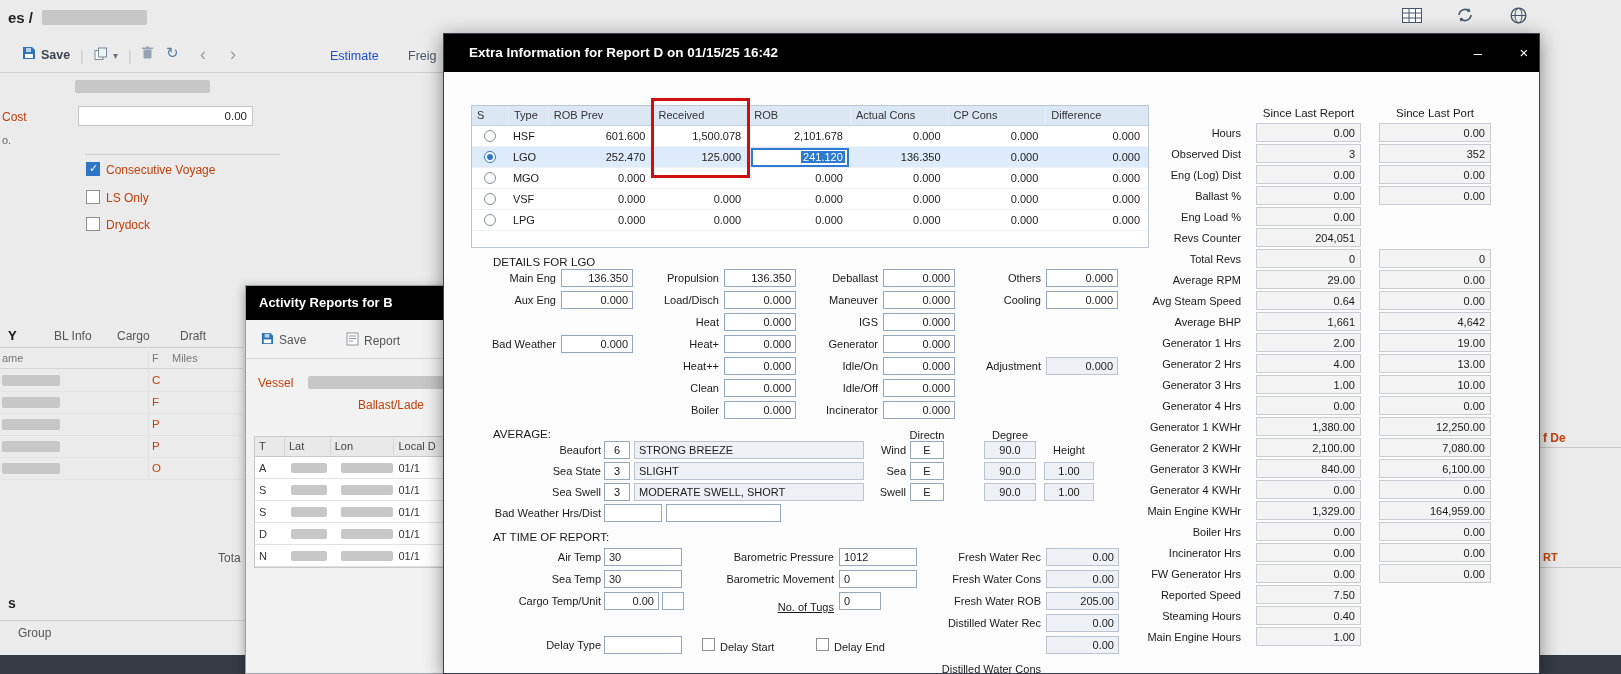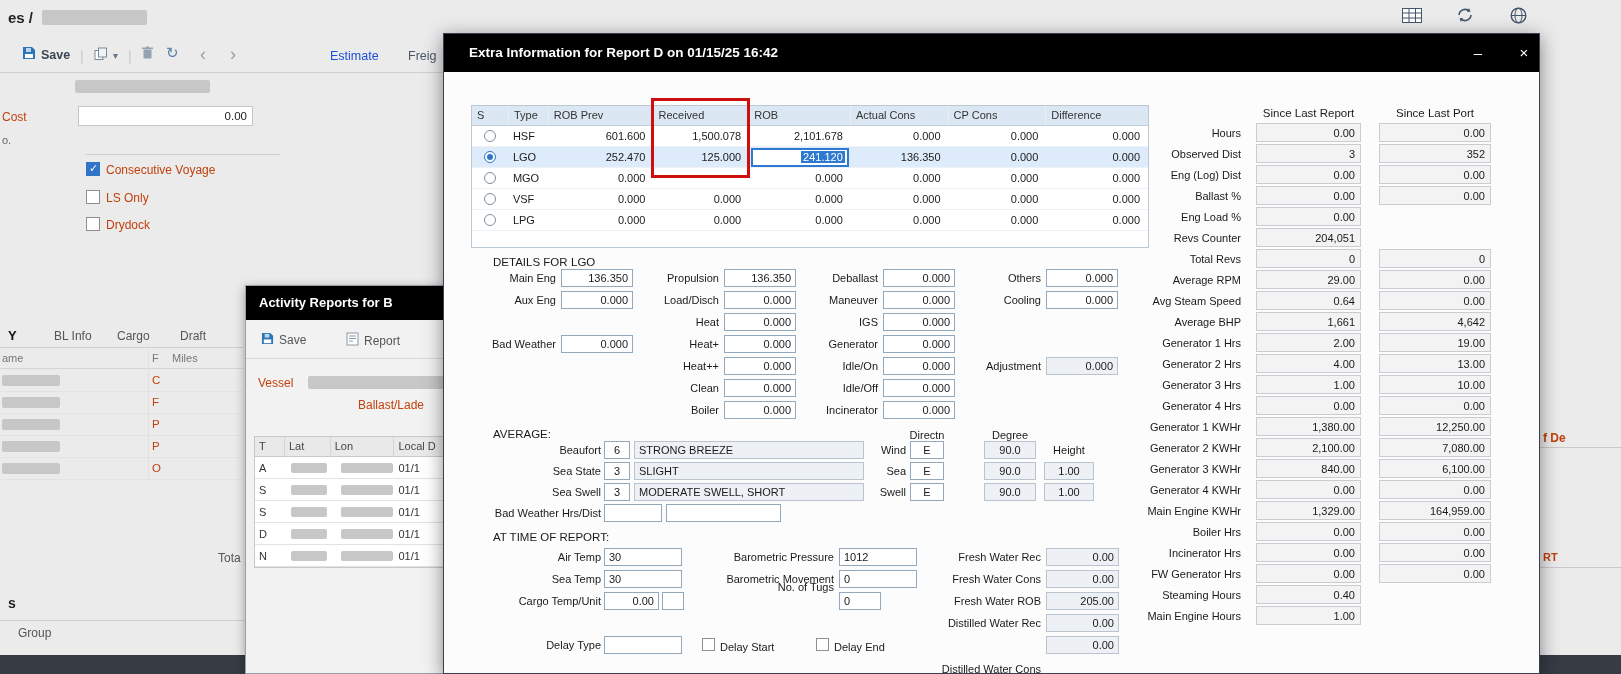--- a/index.html
+++ b/index.html
@@ -449,21 +449,21 @@
     <span class="lb" style="left:0;top:558px;width:157px;">Cargo Temp/Unit</span>
     <span class="bx" style="left:160px;top:558px;width:55px;">0.00</span>
     <span class="bx" style="left:218px;top:558px;width:22px;"></span>
     <span class="lb" style="left:0;top:602px;width:157px;">Delay Type</span>
     <span class="bx l" style="left:160px;top:602px;width:78px;"></span>
 
     <span class="lb" style="left:240px;top:514px;width:150px;">Barometric Pressure</span>
     <span class="bx l" style="left:395px;top:514px;width:78px;">1012</span>
     <span class="lb" style="left:240px;top:536px;width:150px;">Barometric Movement</span>
     <span class="bx l" style="left:395px;top:536px;width:78px;">0</span>
-    <span class="lb" style="left:240px;top:544px;width:150px;">No. of Tugs</span>
+    <span class="lb" style="left:240px;top:564px;width:150px;text-decoration:underline;">No. of Tugs</span>
     <span class="bx l" style="left:395px;top:558px;width:42px;">0</span>
 
     <span class="dcb" style="left:258px;top:604px;"></span>
     <span class="lb left" style="left:276px;top:604px;width:70px;">Delay Start</span>
     <span class="dcb" style="left:372px;top:604px;"></span>
     <span class="lb left" style="left:390px;top:604px;width:70px;">Delay End</span>
 
     <span class="lb" style="left:455px;top:514px;width:142px;">Fresh Water Rec</span>
     <span class="bx ro" style="left:602px;top:514px;width:73px;">0.00</span>
     <span class="lb" style="left:455px;top:536px;width:142px;">Fresh Water Cons</span>
@@ -582,20 +582,25 @@
           <span class="sl">Incinerator Hrs</span>
           <span class="sv">0.00</span>
           <span class="sv p">0.00</span>
         </div>
       <div class="srow">
           <span class="sl">FW Generator Hrs</span>
           <span class="sv">0.00</span>
           <span class="sv p">0.00</span>
         </div>
       <div class="srow">
+          <span class="sl">Reported Speed</span>
+          <span class="sv">7.50</span>
+          <span class="sv p hid"></span>
+        </div>
+      <div class="srow">
           <span class="sl">Steaming Hours</span>
           <span class="sv">0.40</span>
           <span class="sv p hid"></span>
         </div>
       <div class="srow">
           <span class="sl">Main Engine Hours</span>
           <span class="sv">1.00</span>
           <span class="sv p hid"></span>
         </div>
     </div>

